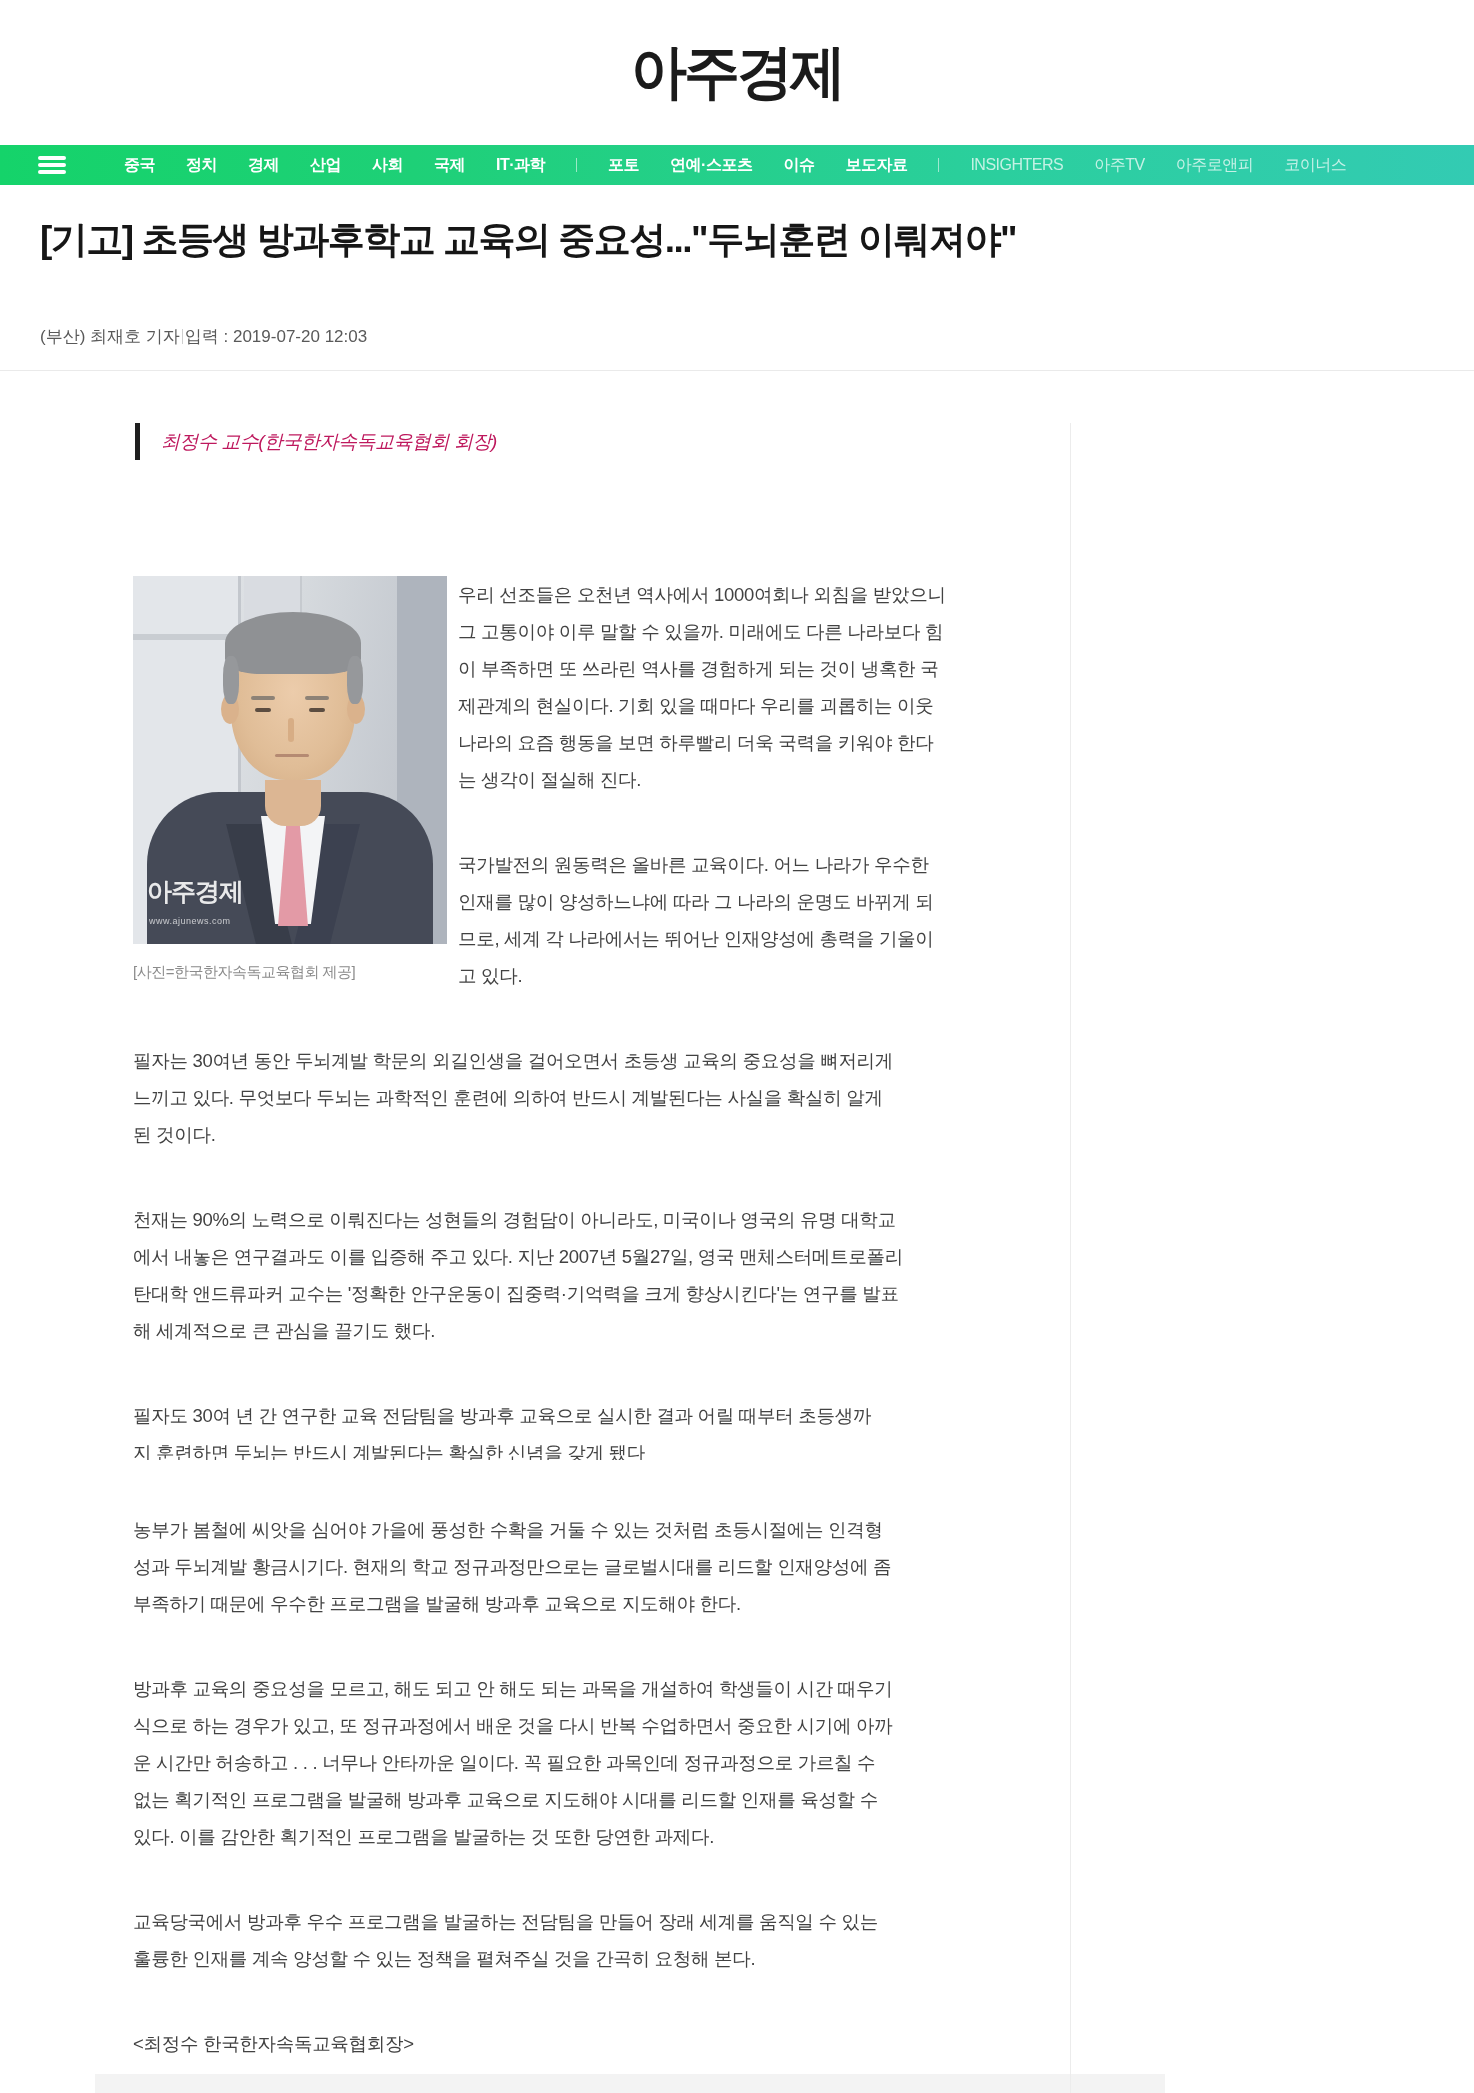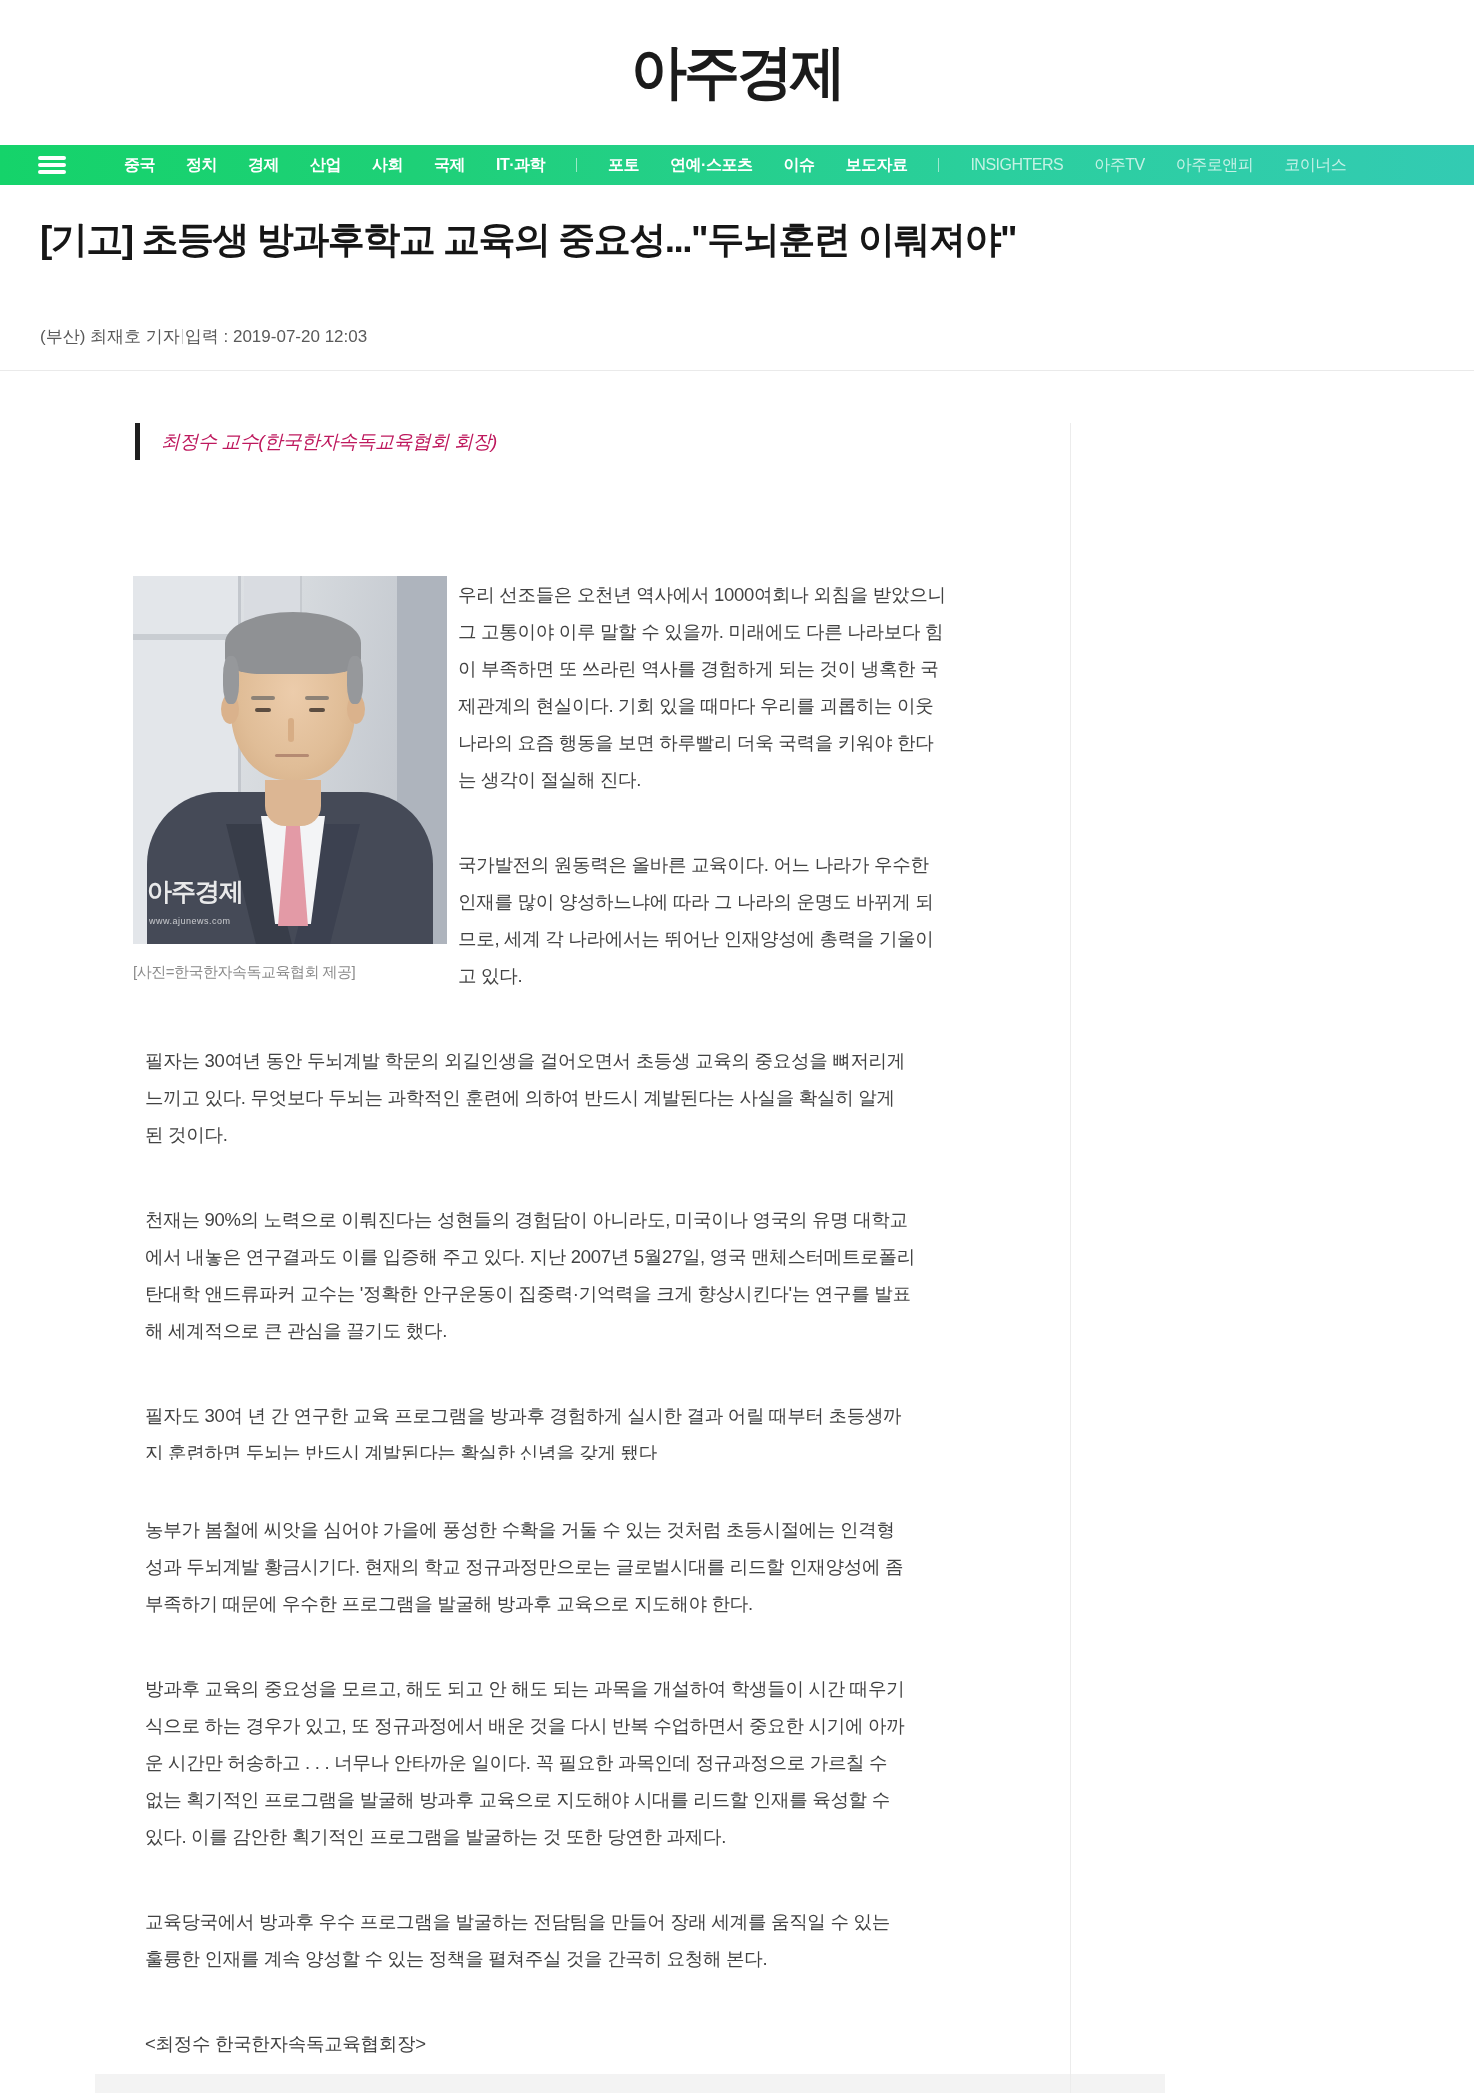--- a/index.html
+++ b/index.html
@@ -38,21 +38,21 @@
   
   .content{ position:relative; }
   .v-divider{ position:absolute; left:1070px; top:0; height:2093px; border-left:1px solid #ececec; }
   .lead-quote{ margin:52px 0 0 135px; display:flex; align-items:center; gap:21px; }
   .lead-quote .bar{ width:5px; height:37px; background:#1f1f1f; }
   .lead-quote .lead-text{ font-size:19px; color:#be185d; letter-spacing:-0.5px;font-style:italic; }
   .article-body{
     margin:116px 0 0 133px; width:925px;
     font-size:18.5px; line-height:37px; color:#424242; letter-spacing:-0.3px;
   }
-  .article-body p{ white-space:pre-line; word-break:break-all; margin:0 0 48px 0;padding-left:12px; }
+  .article-body p{ white-space:pre-line; word-break:break-all; margin:0 0 48px 0; }
   .article-body p.clipped{ max-height:63px; overflow:hidden; margin-bottom:51px; }
   
   figure{ float:left; width:314px; margin:0 11px 10px 0; }
   .photo{
     position:relative; width:314px; height:368px; overflow:hidden;
     background:linear-gradient(100deg,#e9ebee 0%,#d6dade 45%,#b9bec6 100%);
   }
   .pane1{ position:absolute; left:0; top:0; width:108px; height:368px; background:#e3e6ea; border-right:3px solid #c3c7cd; }
   .pane1-bar{ position:absolute; left:0; top:58px; width:108px; height:6px; background:#c9cdd2; }
   .pane2{ position:absolute; left:111px; top:0; width:58px; height:140px; background:#d9dce1; border-right:2px solid #c6cacf; }
@@ -180,21 +180,21 @@
 인재를 많이 양성하느냐에 따라 그 나라의 운명도 바뀌게 되
 므로, 세계 각 나라에서는 뛰어난 인재양성에 총력을 기울이
 고 있다.</p>
       <p>필자는 30여년 동안 두뇌계발 학문의 외길인생을 걸어오면서 초등생 교육의 중요성을 뼈저리게
 느끼고 있다. 무엇보다 두뇌는 과학적인 훈련에 의하여 반드시 계발된다는 사실을 확실히 알게
 된 것이다.</p>
       <p>천재는 90%의 노력으로 이뤄진다는 성현들의 경험담이 아니라도, 미국이나 영국의 유명 대학교
 에서 내놓은 연구결과도 이를 입증해 주고 있다. 지난 2007년 5월27일, 영국 맨체스터메트로폴리
 탄대학 앤드류파커 교수는 '정확한 안구운동이 집중력·기억력을 크게 향상시킨다'는 연구를 발표
 해 세계적으로 큰 관심을 끌기도 했다.</p>
-      <p class="clipped">필자도 30여 년 간 연구한 교육 프로그램을 방과후 경험하게 실시한 결과 어릴 때부터 초등생까
+      <p class="clipped">필자도 30여 년 간 연구한 교육 전담팀을 방과후 교육으로 실시한 결과 어릴 때부터 초등생까
 지 훈련하면 두뇌는 반드시 계발된다는 확실한 신념을 갖게 됐다</p>
       <p>농부가 봄철에 씨앗을 심어야 가을에 풍성한 수확을 거둘 수 있는 것처럼 초등시절에는 인격형
 성과 두뇌계발 황금시기다. 현재의 학교 정규과정만으로는 글로벌시대를 리드할 인재양성에 좀
 부족하기 때문에 우수한 프로그램을 발굴해 방과후 교육으로 지도해야 한다.</p>
       <p>방과후 교육의 중요성을 모르고, 해도 되고 안 해도 되는 과목을 개설하여 학생들이 시간 때우기
 식으로 하는 경우가 있고, 또 정규과정에서 배운 것을 다시 반복 수업하면서 중요한 시기에 아까
 운 시간만 허송하고 . . .  너무나 안타까운 일이다. 꼭 필요한 과목인데 정규과정으로 가르칠 수
 없는 획기적인 프로그램을 발굴해 방과후 교육으로 지도해야 시대를 리드할 인재를 육성할 수
 있다. 이를 감안한 획기적인 프로그램을 발굴하는 것 또한 당연한 과제다.</p>
       <p>교육당국에서 방과후 우수 프로그램을 발굴하는 전담팀을 만들어 장래 세계를 움직일 수 있는

